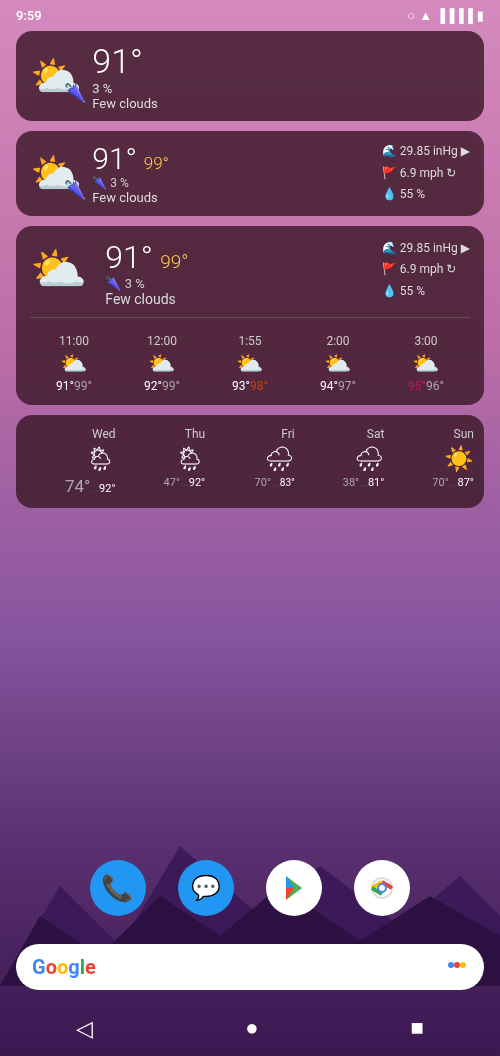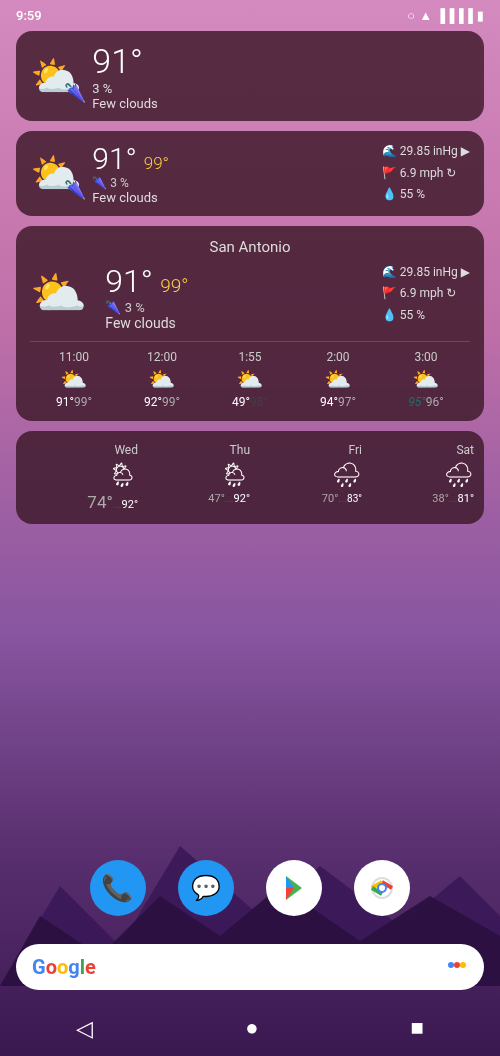--- a/index.html
+++ b/index.html
@@ -102,21 +102,21 @@
       font-size: 12px;
       color: #ddd;
       line-height: 1.8;
       text-align: left;
     }
     .hourly-row {
       display: flex;
       justify-content: space-between;
       margin-top: 10px;
       border-top: 1px solid rgba(255,255,255,0.15);
-      padding-top: 8px;
+      padding-top: 16px;
     }
     .hourly-item {
       text-align: center;
       flex: 1;
     }
     .hourly-item .hour {
       font-size: 12px;
       color: #ccc;
     }
     .hourly-item .hour-icon {
@@ -273,21 +273,20 @@
     <div style="font-size:13px;color:#ddd;">Few clouds</div>
   </div>
   <div class="right-info" style="margin-left:auto;font-size:12px;color:#ddd;line-height:1.8;">
     <div>🌊 <span>29.85 inHg</span> <span>▶</span></div>
     <div>🚩 <span>6.9 mph</span> <span>↻</span></div>
     <div>💧 <span>55 %</span></div>
   </div>
 </div>
 
 <div class="widget widget-large">
-  <div class="city-name">San Antonio</div>
   <div class="main-row">
     <div style="font-size:46px;position:relative;margin-top:4px;">
       <span>⛅</span>
     </div>
     <div class="temp-section" style="margin-left:8px;">
       <div class="temp-row">
         <span style="font-size:32px;font-weight:300;">91°</span>
         <span style="font-size:19px;color:#ffcc44;">99°</span>
       </div>
       <div style="font-size:13px;color:#ccc;">
@@ -313,35 +312,35 @@
       <div class="hour">12:00</div>
       <div class="hour-icon">⛅</div>
       <div class="hour-temp">
         <span style="color:white;">92°</span><span style="color:#aaa;">99°</span>
       </div>
     </div>
       <div class="hourly-item">
       <div class="hour">1:55</div>
       <div class="hour-icon">⛅</div>
       <div class="hour-temp">
-        <span style="color:white;">49°</span><span style="color:#404040;">98°</span>
+        <span style="color:white;">93°</span><span style="color:#c2410c;">98°</span>
       </div>
     </div>
       <div class="hourly-item">
       <div class="hour">2:00</div>
       <div class="hour-icon">⛅</div>
       <div class="hour-temp">
         <span style="color:white;">94°</span><span style="color:#aaa;">97°</span>
       </div>
     </div>
       <div class="hourly-item">
       <div class="hour">3:00</div>
       <div class="hour-icon">⛅</div>
       <div class="hour-temp">
-        <span style="color:#0f766e;font-style:italic;">95°</span><span style="color:#aaa;">96°</span>
+        <span style="color:#be185d;">95°</span><span style="color:#aaa;">96°</span>
       </div>
     </div>
     </div>
 </div>
 
 <div class="widget widget-weekly">
   <div class="weekly-row" id="weekly-row">
   <div class="weekly-item">
       <div class="day-name">Wed</div>
       <div class="day-icon">🌦</div>
@@ -361,20 +360,27 @@
       <div class="day-icon">🌧</div>
       <div class="day-temp">
         <span style="color:#aaa;font-size:11px;">70°</span><span style="color:#555;">...</span><span style="color:white;font-size:10px;">83°</span>
       </div>
     </div>
       <div class="weekly-item">
       <div class="day-name">Sat</div>
       <div class="day-icon">🌧</div>
       <div class="day-temp">
         <span style="color:#aaa;font-size:11px;">38°</span><span style="color:#555;">...</span><span style="color:white;font-size:11px;">81°</span>
+      </div>
+    </div>
+      <div class="weekly-item">
+      <div class="day-name">Sun</div>
+      <div class="day-icon">☀️</div>
+      <div class="day-temp">
+        <span style="color:#aaa;font-size:11px;">70°</span><span style="color:#555;">...</span><span style="color:white;font-size:11px;">87°</span>
       </div>
     </div>
     </div>
 </div>
 
 <div class="app-dock">
   <div class="app-icon phone" style="background:#2196F3;">
     <span style="font-size:26px;color:white;">📞</span>
   </div>
   <div class="app-icon messages" style="background:#2196F3;">

